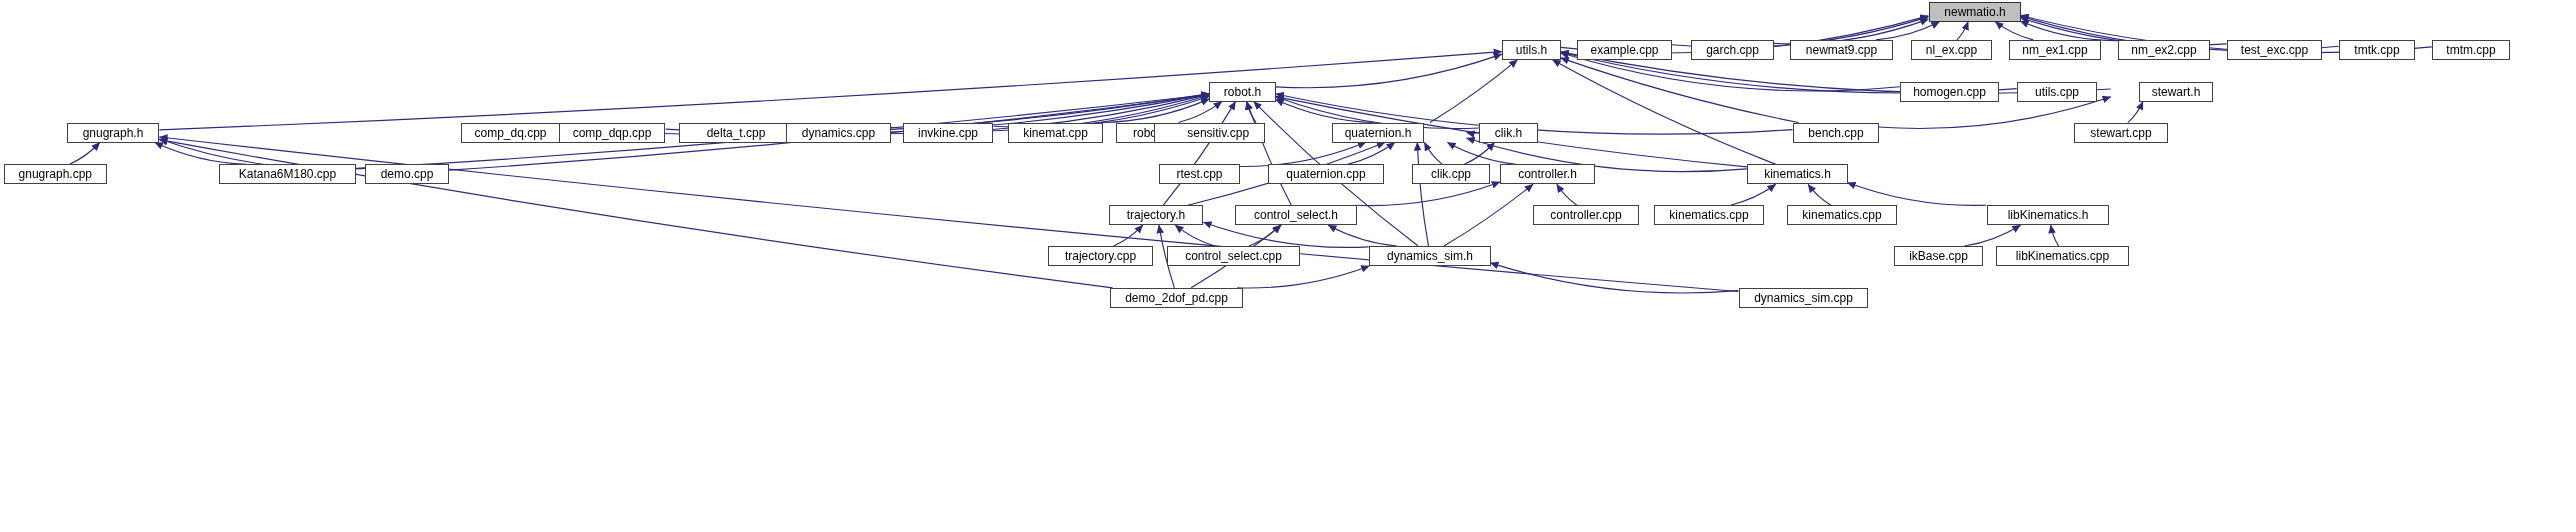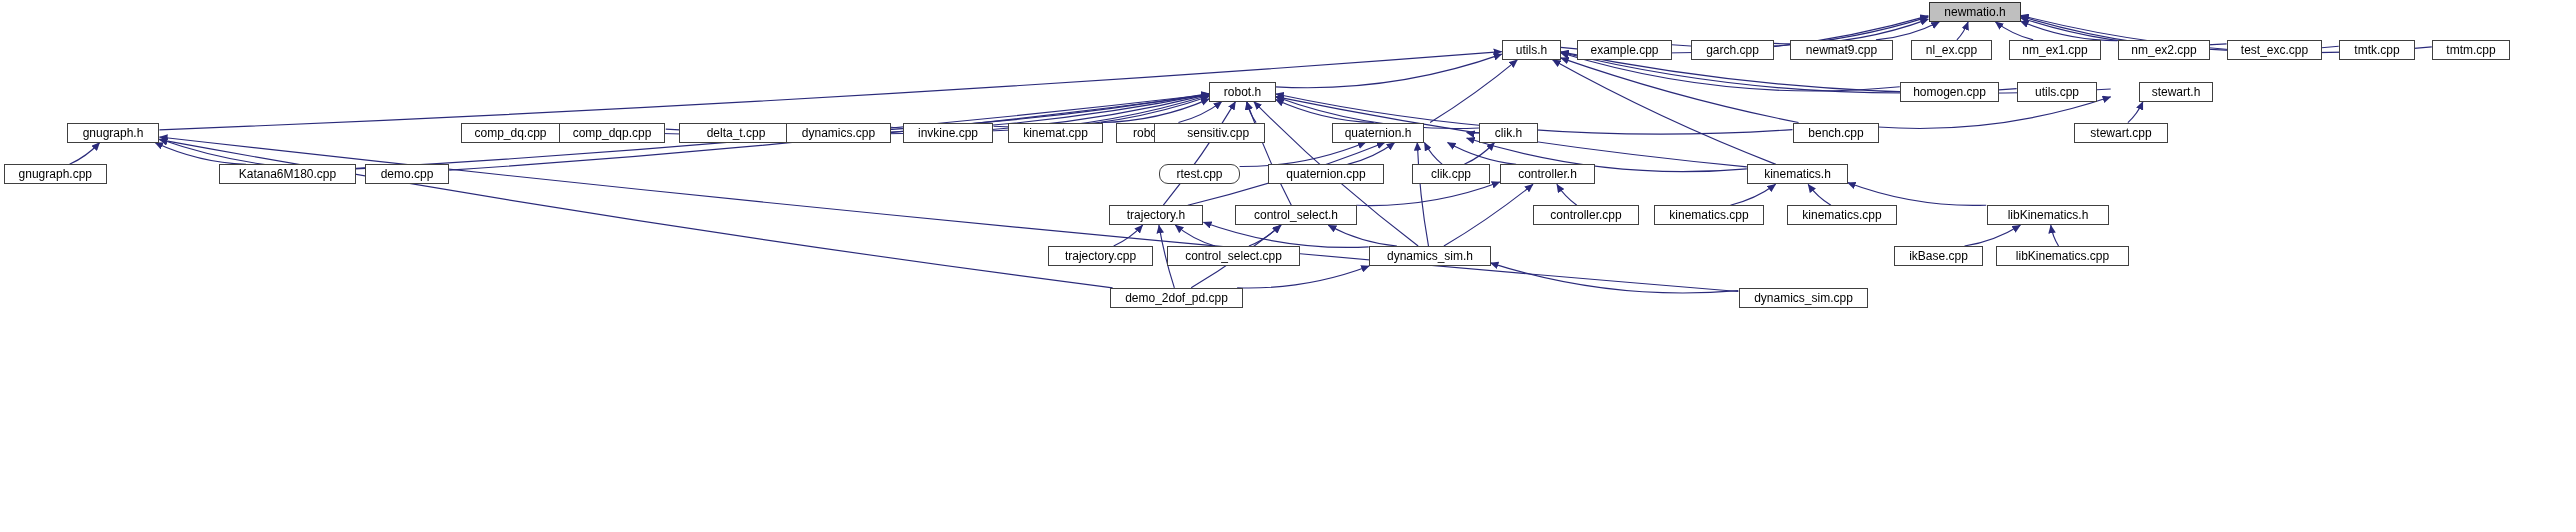--- a/index.html
+++ b/index.html
@@ -218,21 +218,21 @@
       </div>
       <div class="node" style="left: 3.8px; top: 164px; width: 103px;">
         <span class="node-label">gnugraph.cpp</span>
       </div>
       <div class="node" style="left: 219px; top: 164px; width: 137px;">
         <span class="node-label">Katana6M180.cpp</span>
       </div>
       <div class="node" style="left: 365px; top: 164px; width: 84px;">
         <span class="node-label">demo.cpp</span>
       </div>
-      <div class="node" style="left: 1159px; top: 164px; width: 81px; border-radius: 9px;">
+      <div class="node" style="left: 1159px; top: 164px; width: 81px;">
         <span class="node-label">rtest.cpp</span>
       </div>
       <div class="node" style="left: 1268px; top: 164px; width: 116px;">
         <span class="node-label">quaternion.cpp</span>
       </div>
       <div class="node" style="left: 1412px; top: 164px; width: 78px;">
         <span class="node-label">clik.cpp</span>
       </div>
       <div class="node" style="left: 1500px; top: 164px; width: 95px;">
         <span class="node-label">controller.h</span>

